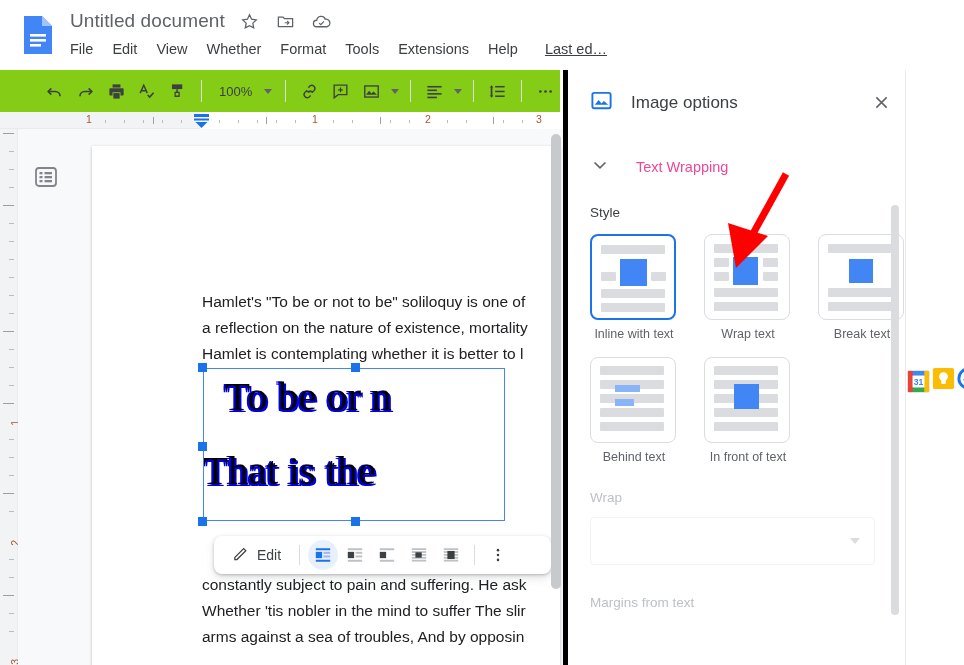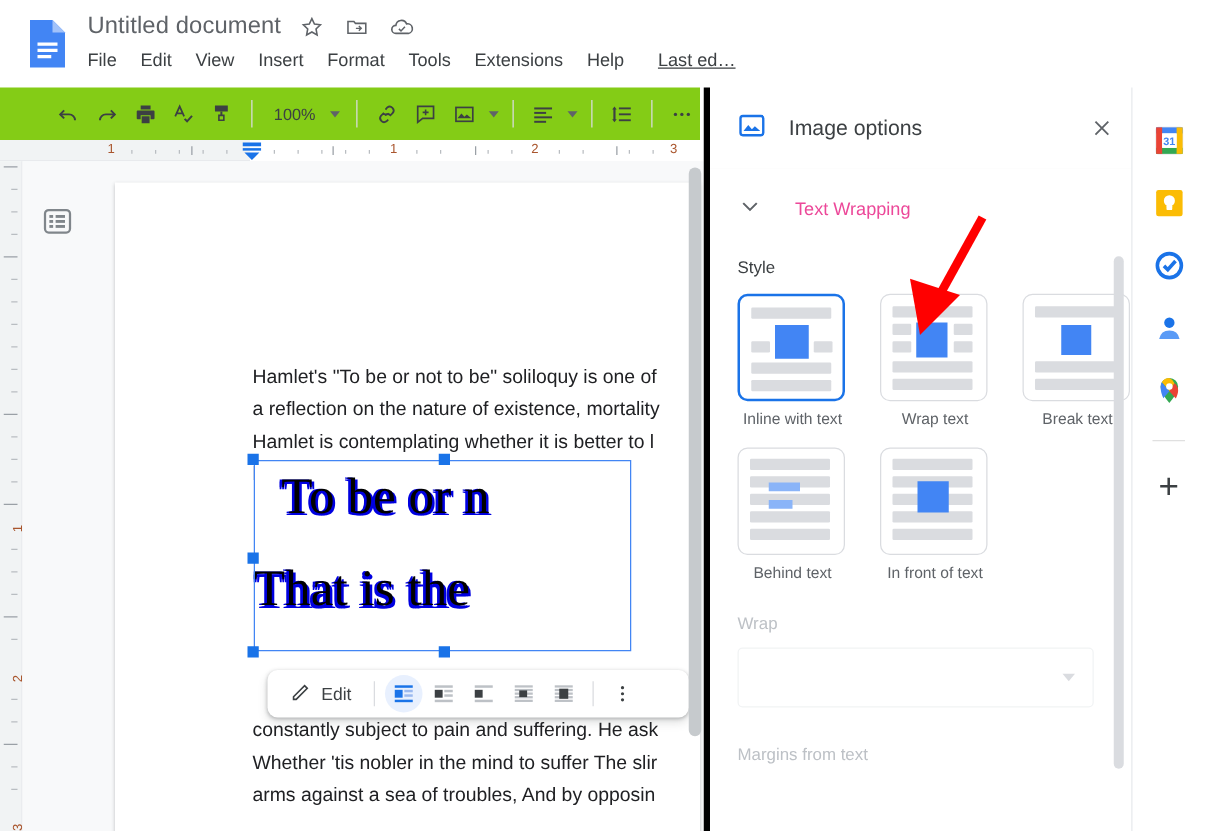--- a/index.html
+++ b/index.html
@@ -89,21 +89,21 @@
   .sq { position: absolute; background: #4285f4; }
   .sq.lite { background: #8ab4f8; }
   .style-label { margin-top: 7px; font-size: 12.5px; color: #5f6368; text-align: center; width: 88px; }
 
   .wrap-select { margin: 12px 0 0 22px; width: 285px; height: 48px; border: 1px solid #f1f3f4; border-radius: 4px; display: flex; align-items: center; justify-content: flex-end; padding-right: 14px; cursor: pointer; }
   .sel-caret { width: 0; height: 0; border-left: 5px solid transparent; border-right: 5px solid transparent; border-top: 6px solid #dadce0; }
 
   .panel-scroll { position: absolute; left: 891px; top: 205px; width: 8px; height: 410px; background: #dadce0; border-radius: 4px; cursor: pointer; }
 
   
-  .rail { position: absolute; left: 905px; top: 70px; width: 59px; height: 595px; background: #fff; border-left: 1px solid #e8eaed; display: flex; flex-direction: column; align-items: center; }
+  .rail { position: absolute; left: 905px; top: 70px; width: 59px; height: 595px; background: #fff; border-left: 1px solid #e8eaed; display: flex; flex-direction: row; align-items: center; }
   .rail-btn { width: 28px; height: 28px; margin-top: 22px; display: flex; align-items: center; justify-content: center; cursor: pointer; }
   .rail-btn:first-child { margin-top: 28px; }
   .rail-div { width: 26px; height: 1px; background: #e0e0e0; margin-top: 26px; }
   .rail-plus { width: 28px; height: 28px; margin-top: 22px; display: flex; align-items: center; justify-content: center; cursor: pointer; color: #3c4043; font-size: 28px; line-height: 1; font-weight: 300; }
 
   
   .red-arrow { position: absolute; left: 700px; top: 168px; width: 110px; height: 110px; pointer-events: none; }
 </style>
 </head>
 <body>
@@ -139,21 +139,21 @@
             <path d="M6.5 18a3.7 3.7 0 010-7.4 5.1 5.1 0 019.8-1.3A3.9 3.9 0 0118 18z"></path>
             <path d="M9.3 13.8l1.9 1.9 3.6-3.8" stroke-width="1.4"></path>
           </svg>
       </span>
     </div>
 
     <div class="menubar">
       <span class="menu-item">File</span>
       <span class="menu-item">Edit</span>
       <span class="menu-item">View</span>
-      <span class="menu-item">Insert</span>
+      <span class="menu-item">Whether</span>
       <span class="menu-item">Format</span>
       <span class="menu-item">Tools</span>
       <span class="menu-item">Extensions</span>
       <span class="menu-item">Help</span>
       <span class="last-edit">Last ed…</span>
     </div>
 
     <div class="hdr-right">
       
       

